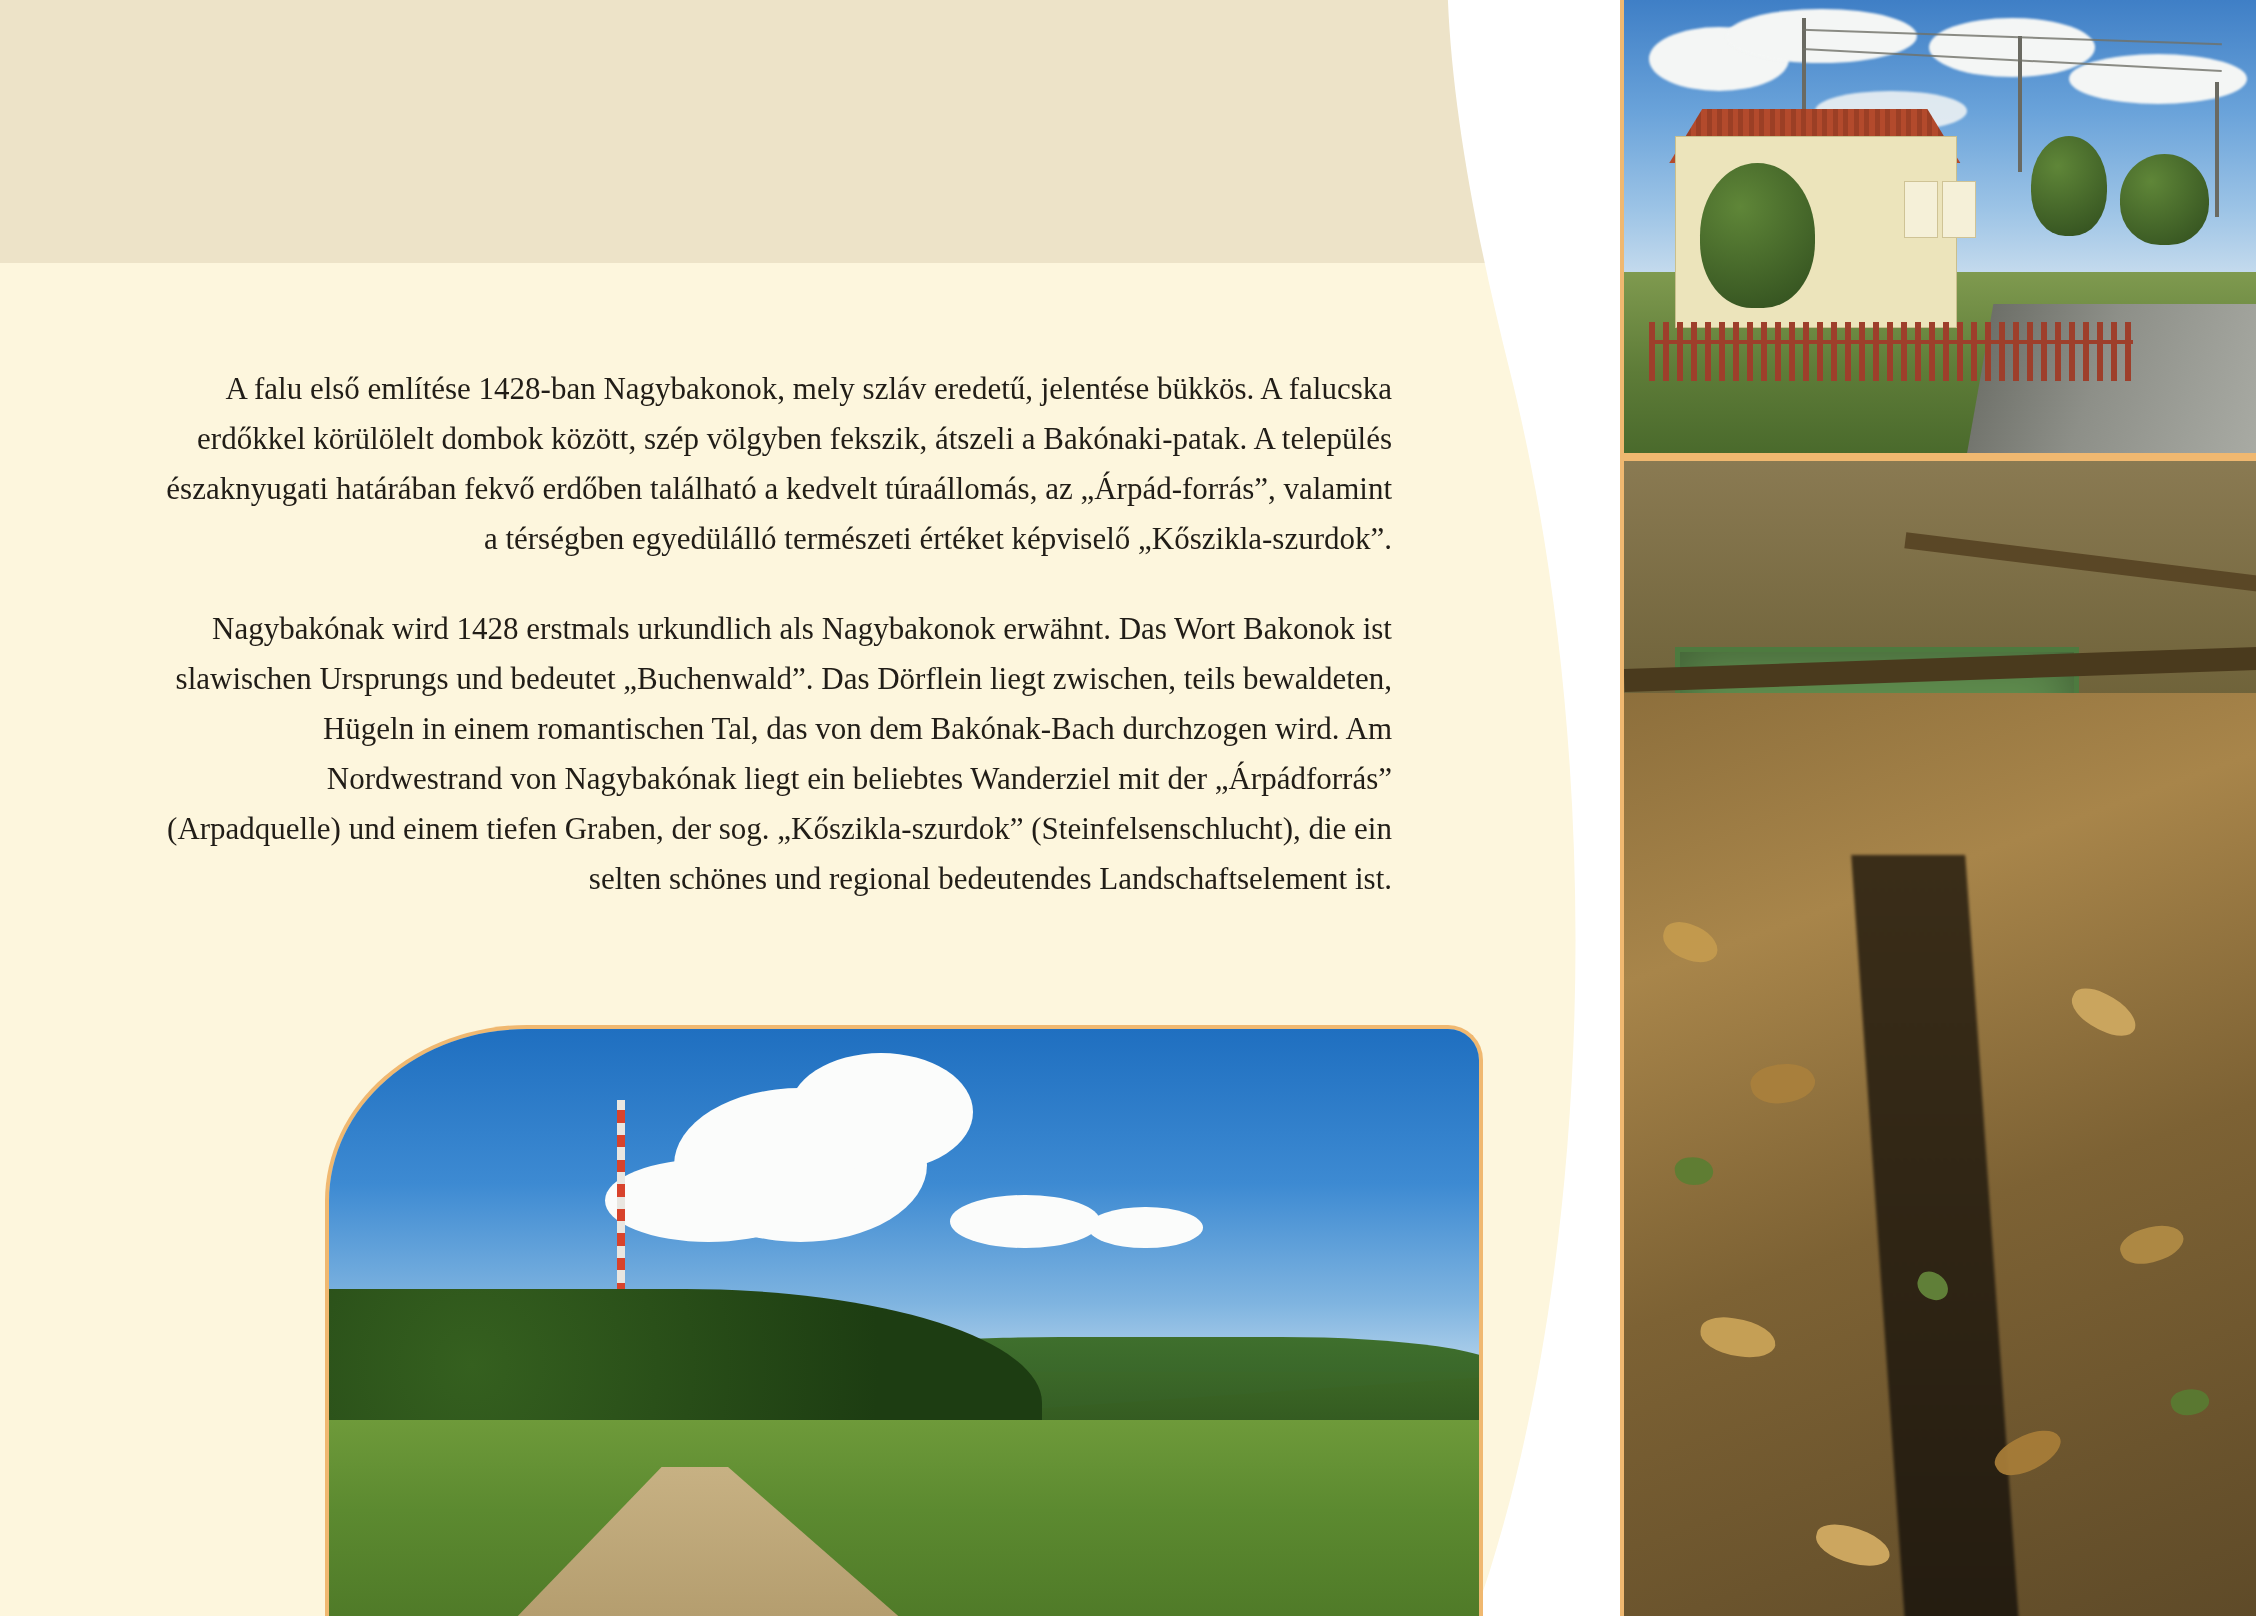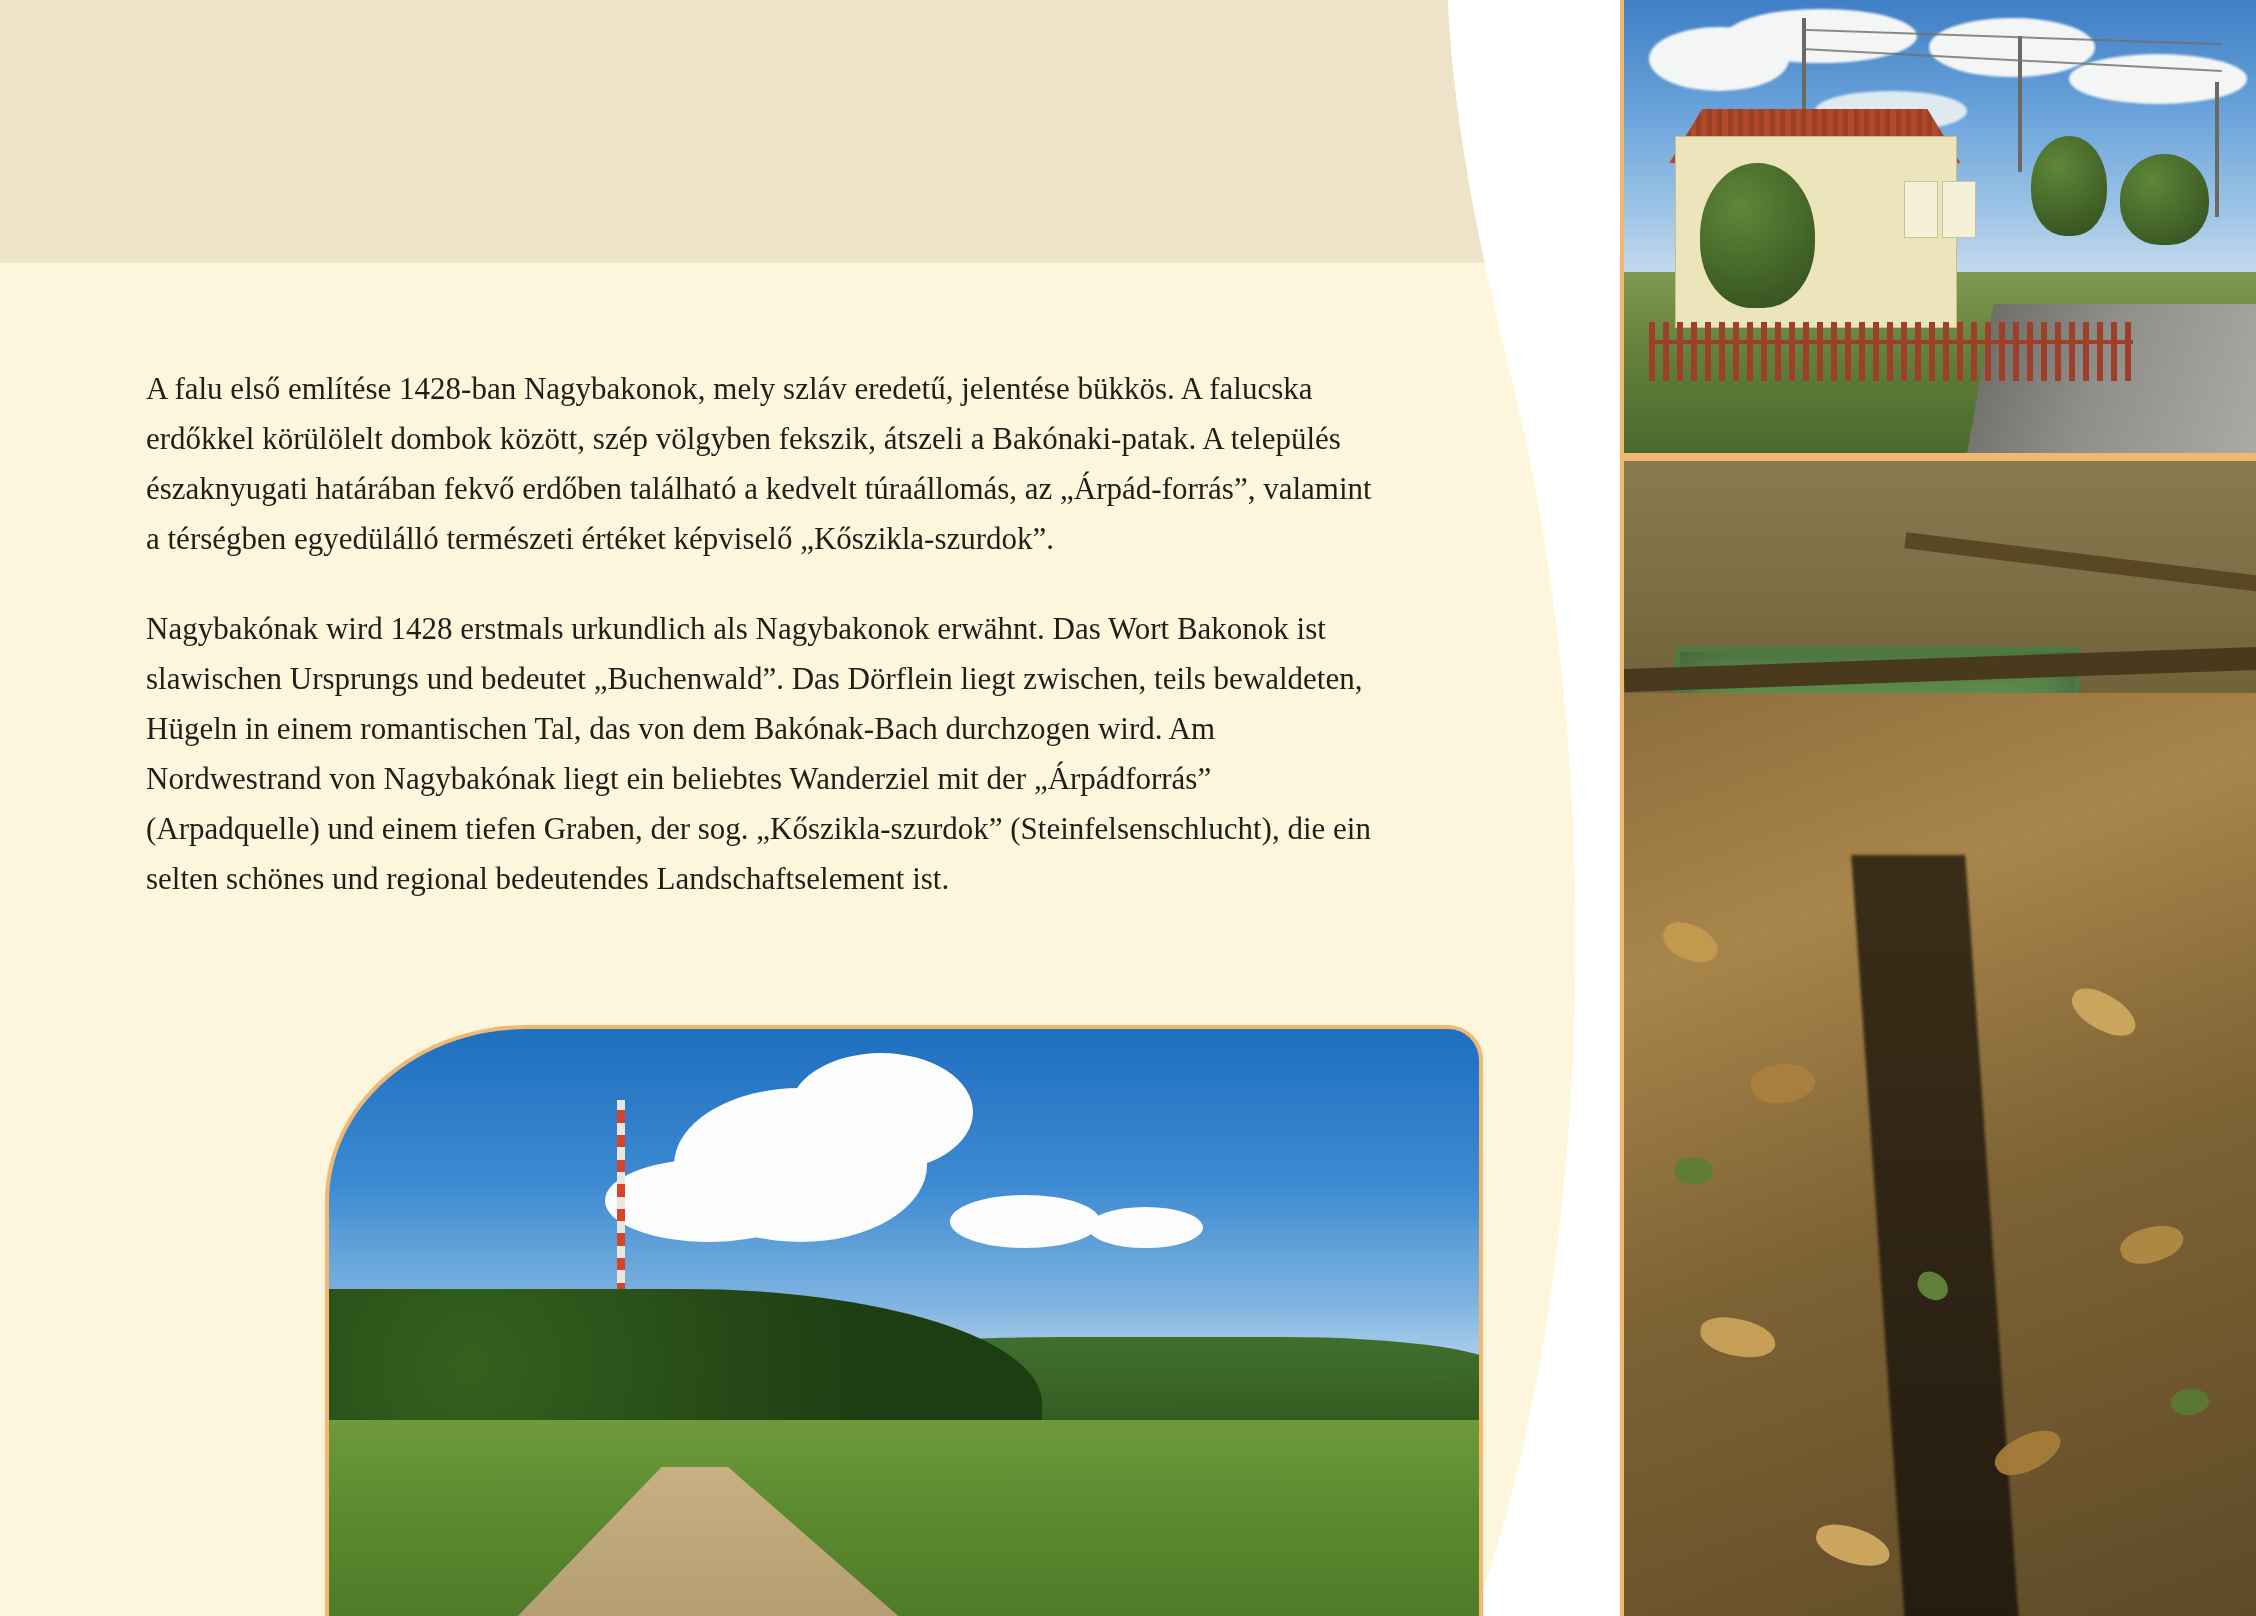--- a/index.html
+++ b/index.html
@@ -52,20 +52,21 @@
   }
 
   .body-text {
     position: absolute;
     left: 146px;
     top: 364px;
     width: 1246px;
     font-size: 31px;
     line-height: 50px;
     color: #211d17;
+    text-align: right;
   }
   .body-text p {
     margin: 0 0 40px 0;
   }
   .body-text p:last-child { margin-bottom: 8px; }
 
   
   .photo {
     position: absolute;
     overflow: hidden;

